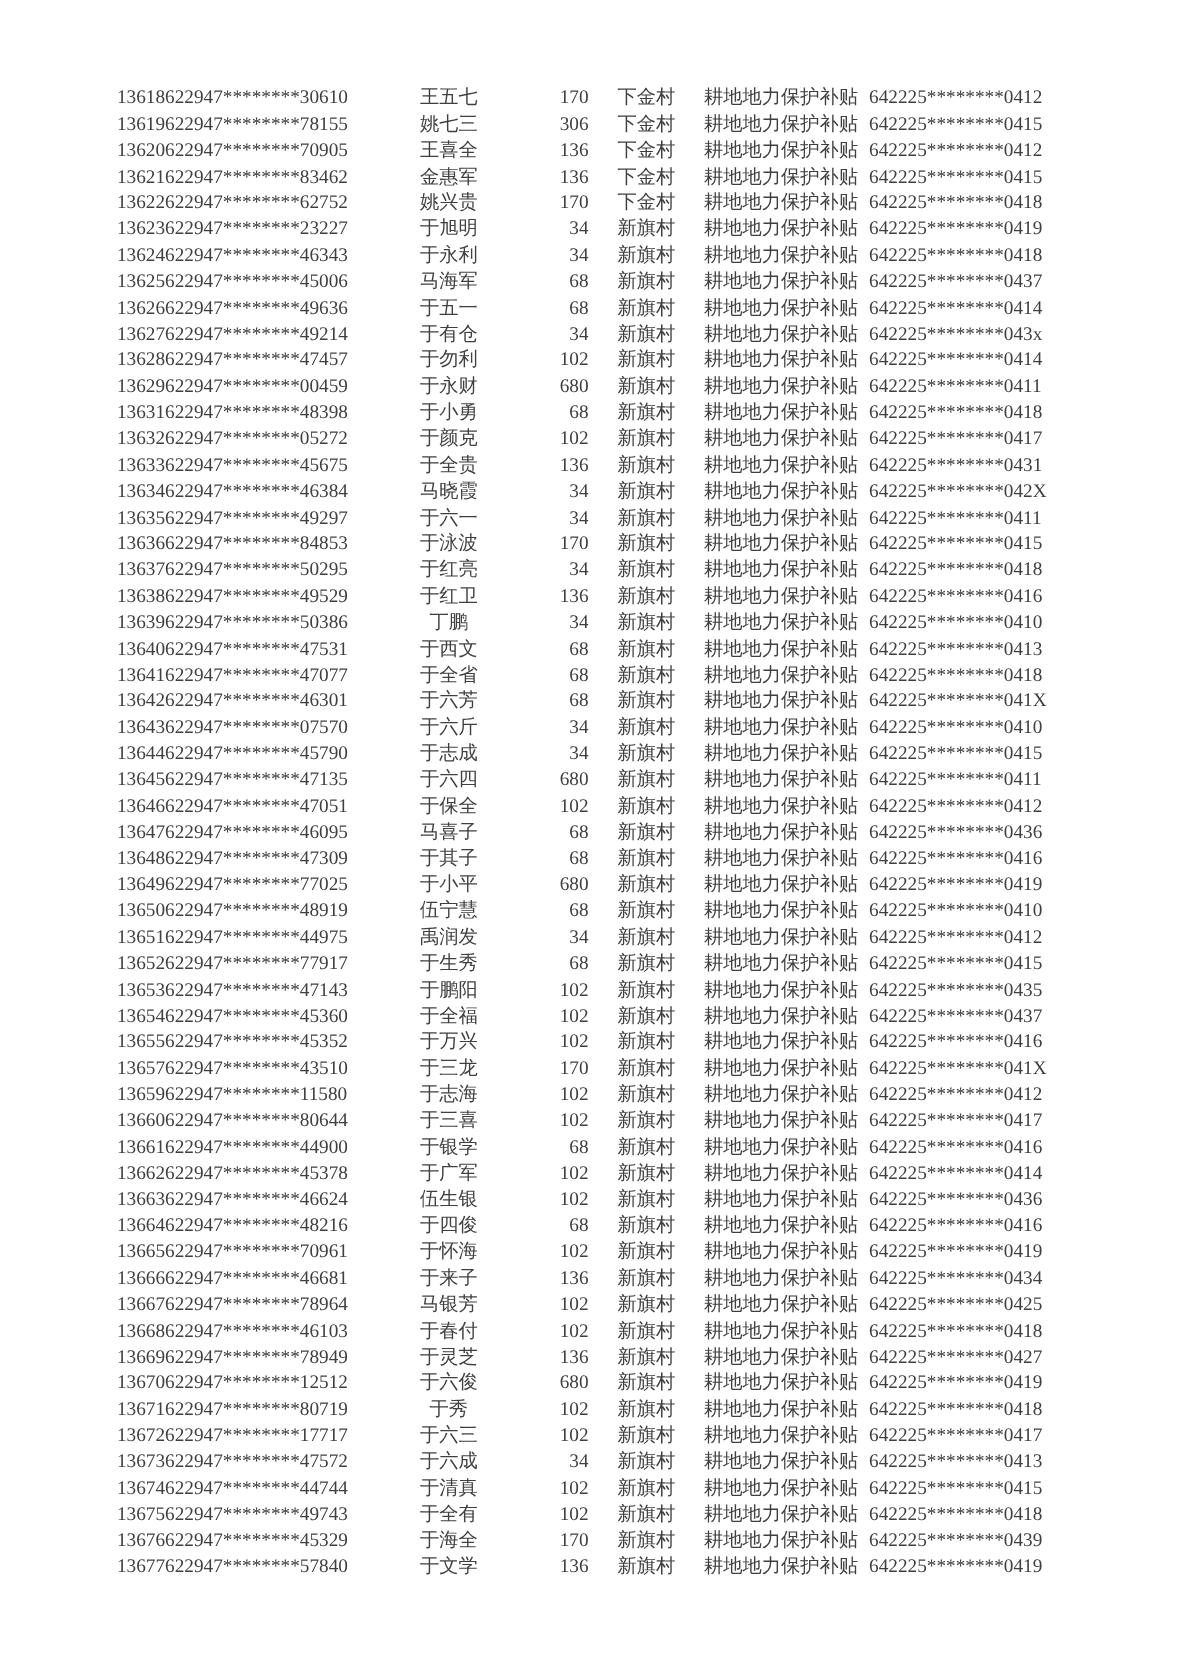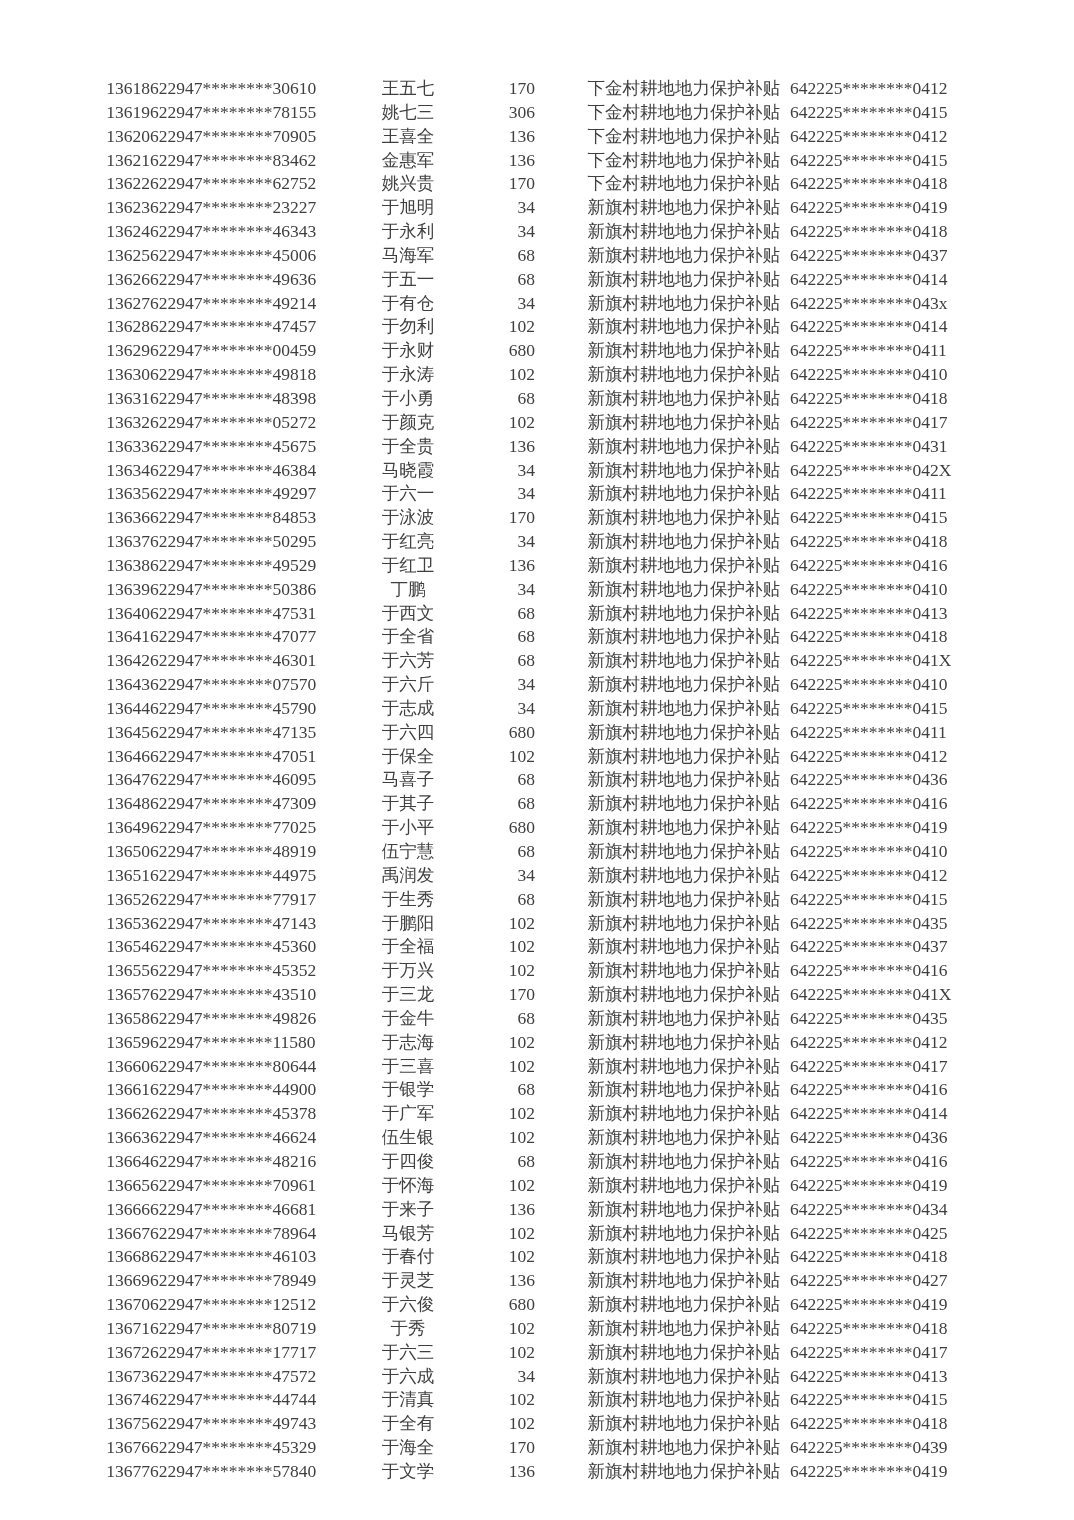--- a/index.html
+++ b/index.html
@@ -29,21 +29,21 @@
     height: 23.85px;
     padding: 0;
     white-space: nowrap;
     overflow: hidden;
     font-weight: 400;
   }
   td.c-seq     { text-align: right; }
   td.c-id      { text-align: left;  padding-left: 18px; }
   td.c-name    { text-align: center; }
   td.c-amount  { text-align: right; padding-right: 2px; }
-  td.c-village { text-align: right;  padding-left: 38px; }
+  td.c-village { text-align: center;  padding-left: 38px; }
   td.c-program { text-align: left;  padding-left: 2px; }
   td.c-account { text-align: left;  padding-left: 5px; }
 </style>
 </head>
 <body>
 
 <div class="page">
   <table class="data-table">
     <colgroup>
       <col style="width:150px">
@@ -157,29 +157,20 @@
         <tr>
     <td class="c-seq">13629</td>
     <td class="c-id">622947********00459</td>
     <td class="c-name">于永财</td>
     <td class="c-amount">680</td>
     <td class="c-village">新旗村</td>
     <td class="c-program">耕地地力保护补贴</td>
     <td class="c-account">642225********0411</td>
   </tr>
         <tr>
-    <td class="c-seq">13630</td>
-    <td class="c-id">622947********49818</td>
-    <td class="c-name">于永涛</td>
-    <td class="c-amount">102</td>
-    <td class="c-village">新旗村</td>
-    <td class="c-program">耕地地力保护补贴</td>
-    <td class="c-account">642225********0410</td>
-  </tr>
-        <tr>
     <td class="c-seq">13631</td>
     <td class="c-id">622947********48398</td>
     <td class="c-name">于小勇</td>
     <td class="c-amount">68</td>
     <td class="c-village">新旗村</td>
     <td class="c-program">耕地地力保护补贴</td>
     <td class="c-account">642225********0418</td>
   </tr>
         <tr>
     <td class="c-seq">13632</td>
@@ -398,29 +389,20 @@
     <td class="c-account">642225********0416</td>
   </tr>
         <tr>
     <td class="c-seq">13657</td>
     <td class="c-id">622947********43510</td>
     <td class="c-name">于三龙</td>
     <td class="c-amount">170</td>
     <td class="c-village">新旗村</td>
     <td class="c-program">耕地地力保护补贴</td>
     <td class="c-account">642225********041X</td>
-  </tr>
-        <tr>
-    <td class="c-seq">13658</td>
-    <td class="c-id">622947********49826</td>
-    <td class="c-name">于金牛</td>
-    <td class="c-amount">68</td>
-    <td class="c-village">新旗村</td>
-    <td class="c-program">耕地地力保护补贴</td>
-    <td class="c-account">642225********0435</td>
   </tr>
         <tr>
     <td class="c-seq">13659</td>
     <td class="c-id">622947********11580</td>
     <td class="c-name">于志海</td>
     <td class="c-amount">102</td>
     <td class="c-village">新旗村</td>
     <td class="c-program">耕地地力保护补贴</td>
     <td class="c-account">642225********0412</td>
   </tr>

